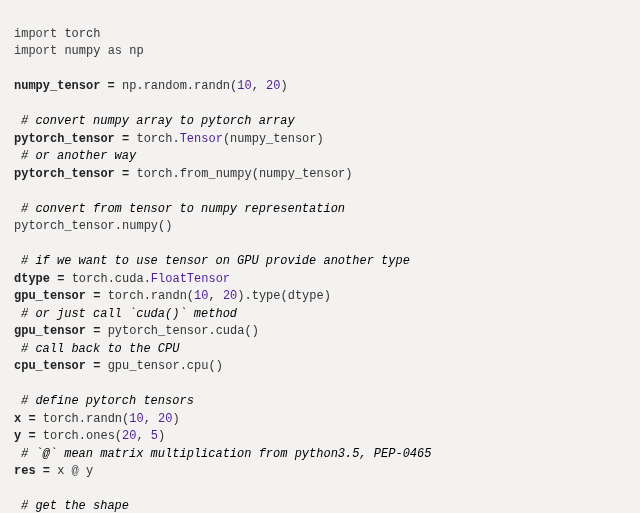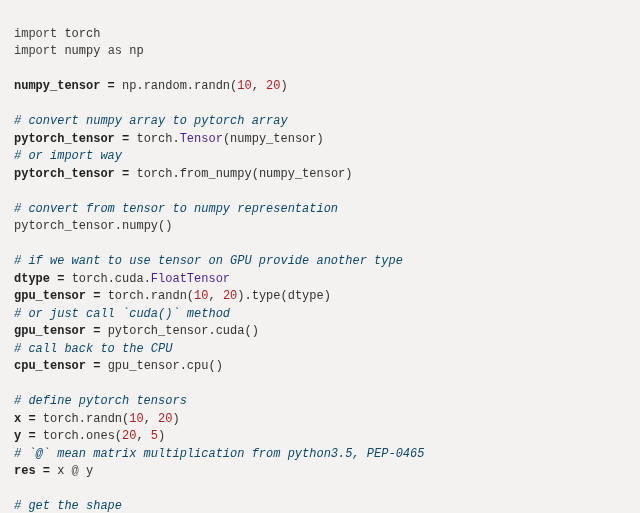--- a/index.html
+++ b/index.html
@@ -16,36 +16,36 @@
     line-height: 17.5px;
     color: #333;
   }
   .code {
     padding: 8px 14px;
     white-space: pre;
   }
   .kw  { color: #404040; }           
   .b   { font-weight: bold; color:#222; } 
   .fn  { color: #4c1d95; }        
-  .num { color: #b91c1c; }        
-  .cmt { color: #0c4a6e; font-style: italic; } 
+  .num { color: #4c1d95; }        
+  .cmt { color: #000000; font-style: italic; margin-left: 7px; } 
   .op  { color: #555; }
 </style>
 </head>
 <body>
 
 <div class="code">
 <span><span class="kw">import</span> <span>torch</span></span>
 <span><span class="kw">import</span> <span>numpy</span> <span class="kw">as</span> <span>np</span></span>
 
 <span><span class="b">numpy_tensor</span><span class="b"> = </span><span>np</span><span>.</span><span>random</span><span>.</span><span>randn</span><span>(</span><span class="num">10</span><span>, </span><span class="num">20</span><span>)</span></span>
 
 <span class="cmt"># convert numpy array to pytorch array</span>
 <span><span class="b">pytorch_tensor</span><span class="b"> = </span><span>torch</span><span>.</span><span class="fn">Tensor</span><span>(</span><span>numpy_tensor</span><span>)</span></span>
-<span class="cmt"># or import way</span>
+<span class="cmt"># or another way</span>
 <span><span class="b">pytorch_tensor</span><span class="b"> = </span><span>torch</span><span>.</span><span>from_numpy</span><span>(</span><span>numpy_tensor</span><span>)</span></span>
 
 <span class="cmt"># convert from tensor to numpy representation</span>
 <span><span>pytorch_tensor</span><span>.</span><span>numpy</span><span>()</span></span>
 
 <span class="cmt"># if we want to use tensor on GPU provide another type</span>
 <span><span class="b">dtype</span><span class="b"> = </span><span>torch</span><span>.</span><span>cuda</span><span>.</span><span class="fn">FloatTensor</span></span>
 <span><span class="b">gpu_tensor</span><span class="b"> = </span><span>torch</span><span>.</span><span>randn</span><span>(</span><span class="num">10</span><span>, </span><span class="num">20</span><span>)</span><span>.</span><span>type</span><span>(</span><span>dtype</span><span>)</span></span>
 <span class="cmt"># or just call `cuda()` method</span>
 <span><span class="b">gpu_tensor</span><span class="b"> = </span><span>pytorch_tensor</span><span>.</span><span>cuda</span><span>()</span></span>

